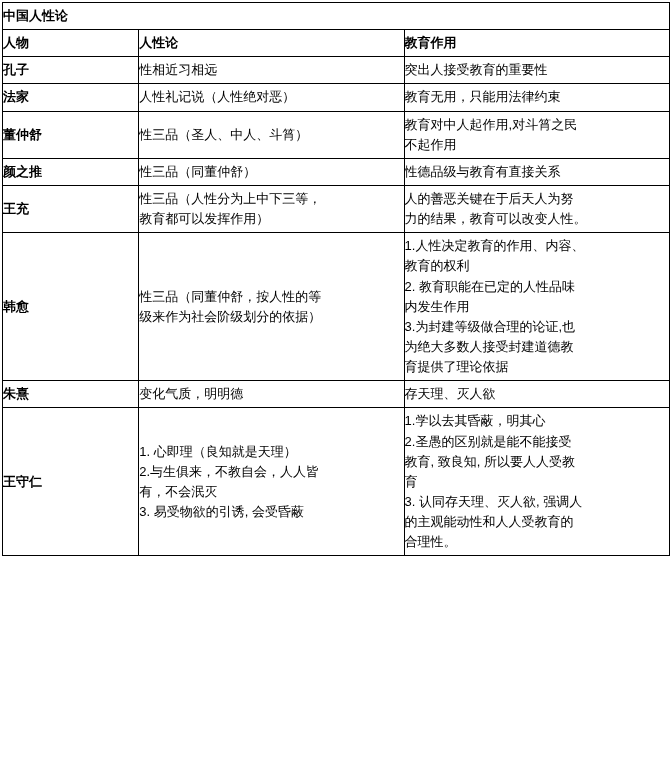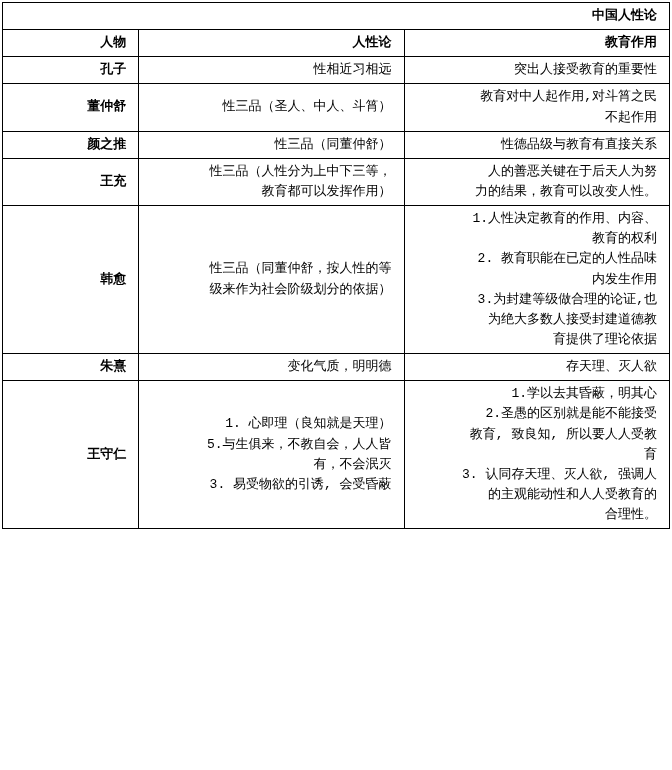--- a/index.html
+++ b/index.html
@@ -20,25 +20,24 @@
   }
   table.doc-table {
     border-collapse: collapse;
     width: 668px;
     margin: 2px 0 0 2px;
     table-layout: fixed;
   }
   table.doc-table td {
     border: 1px solid #000000;
     vertical-align: middle;
-    text-align: right;
+    text-align: left;
     font-size: 13px;
     line-height: 1.55;
-    padding: 3px 12px;
-    font-family: Liberation Mono, monospace;
+    padding: 3px 0;
   }
   .title-cell {
     font-weight: bold;
     font-size: 14px;
     padding: 5px 4px;
   }
   .header-cell {
     font-weight: bold;
     font-size: 14px;
     padding: 4px;
@@ -85,20 +84,33 @@
               <span>性相近习相远</span>
             </span>
           </td>
           <td>
             <span class="cell-lines">
               <span>突出人接受教育的重要性</span>
             </span>
           </td>
         </tr>
         <tr>
+          <td class="name-cell">法家</td>
+          <td>
+            <span class="cell-lines">
+              <span>人性礼记说（人性绝对恶）</span>
+            </span>
+          </td>
+          <td>
+            <span class="cell-lines">
+              <span>教育无用，只能用法律约束</span>
+            </span>
+          </td>
+        </tr>
+        <tr>
           <td class="name-cell">董仲舒</td>
           <td>
             <span class="cell-lines">
               <span>性三品（圣人、中人、斗筲）</span>
             </span>
           </td>
           <td>
             <span class="cell-lines">
               <span>教育对中人起作用,对斗筲之民</span>
               <span>不起作用</span>
@@ -164,21 +176,21 @@
             <span class="cell-lines">
               <span>存天理、灭人欲</span>
             </span>
           </td>
         </tr>
         <tr>
           <td class="name-cell">王守仁</td>
           <td>
             <span class="cell-lines">
               <span>1. 心即理（良知就是天理）</span>
-              <span>5.与生俱来，不教自会，人人皆</span>
+              <span>2.与生俱来，不教自会，人人皆</span>
               <span>有，不会泯灭</span>
               <span>3. 易受物欲的引诱, 会受昏蔽</span>
             </span>
           </td>
           <td>
             <span class="cell-lines">
               <span>1.学以去其昏蔽，明其心</span>
               <span>2.圣愚的区别就是能不能接受</span>
               <span>教育, 致良知, 所以要人人受教</span>
               <span>育</span>

